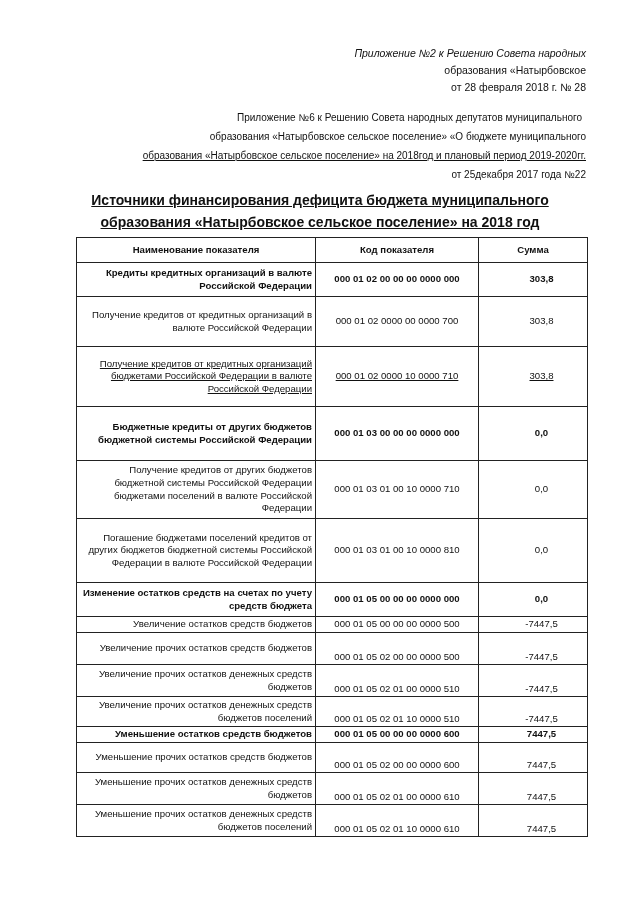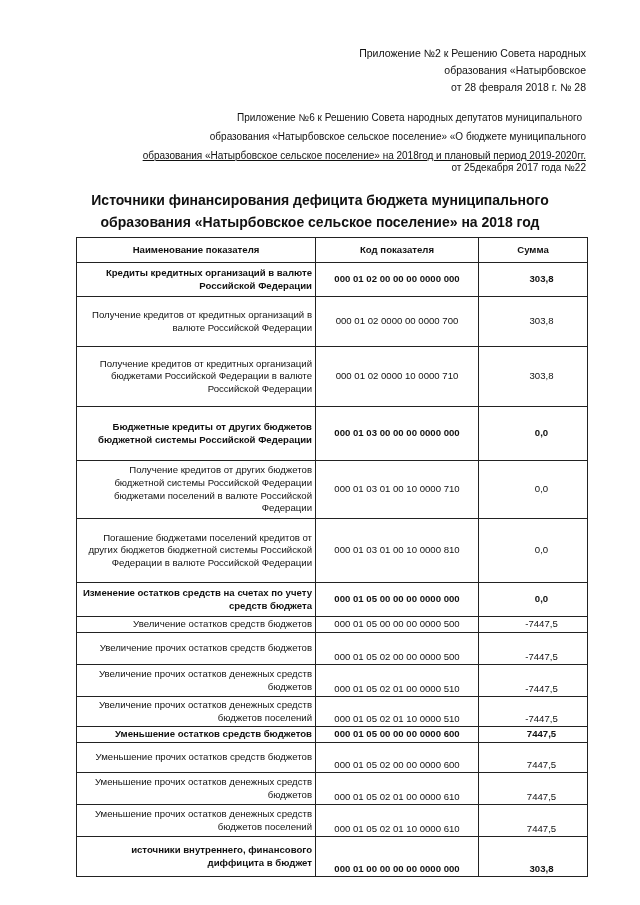--- a/index.html
+++ b/index.html
@@ -5,49 +5,49 @@
   html, body { margin: 0; padding: 0; background: #ffffff; }
   body {
     width: 640px; height: 905px; position: relative; overflow: hidden;
     font-family: "Liberation Sans", "DejaVu Sans", sans-serif; color: #111;
   }
   .line { position: absolute; white-space: nowrap; }
   .r1 { font-size: 10.5px; right: 54px; }
   .r2 { font-size: 10px; }
   .title {
     position: absolute; left: 0; width: 640px; text-align: center;
-    font-weight: bold; font-size: 14px; line-height: 22px; top: 189px;
+    font-weight: bold; font-size: 14px; line-height: 22px; top: 189px; text-decoration: underline;
   }
   table {
     position: absolute; left: 76px; top: 237px; border-collapse: collapse;
     width: 511px; table-layout: fixed; font-size: 9.6px; line-height: 12.6px;
   }
   col.c1 { width: 239px; } col.c2 { width: 163px; } col.c3 { width: 109px; }
   td, th { border: 1px solid #222; padding: 0 3px; vertical-align: middle; }
   th { font-weight: bold; text-align: center; font-size: 9.6px; }
   td.code, td.sum { text-align: center; }
   tr.bold td { font-weight: bold; }
   td.name { text-align: right; }
   tr.bot td.code, tr.bot td.sum { vertical-align: bottom; }
   td.sum { padding-left: 20px; }
 </style>
 </head>
 <body>
 
 <div>
-  <div class="line r1" style="top:47px;">Приложение №2 к Решению Совета народных</div>
+  <div class="line r1" style="top:47px;font-style:italic;">Приложение №2 к Решению Совета народных</div>
   <div class="line r1" style="top:64px;">образования «Натырбовское</div>
   <div class="line r1" style="top:81px;">от    28  февраля 2018 г. № 28</div>
 </div>
 
 <div>
   <div class="line r2" style="top:112px; right:58px;">Приложение №6  к Решению Совета народных депутатов муниципального</div>
   <div class="line r2" style="top:131px; right:54px;">образования «Натырбовское сельское поселение» «О бюджете муниципального</div>
   <div class="line r2" style="top:150px; right:54px;text-decoration:underline;">образования «Натырбовское сельское поселение» на 2018год  и плановый период 2019-2020гг.</div>
-  <div class="line r2" style="top:162px; right:54px;">от 25декабря  2017 года  №22</div>
+  <div class="line r2" style="top:169px; right:54px;">от 25декабря  2017 года  №22</div>
 </div>
 
 <div class="title">
   <div>Источники финансирования дефицита бюджета муниципального</div>
   <div>образования «Натырбовское сельское поселение» на 2018 год</div>
 </div>
 
 <table>
   <colgroup>
       <col class="c1">
@@ -65,21 +65,21 @@
     <tr class="bold" style="height:34px;">
       <td class="name">Кредиты кредитных организаций в валюте Российской Федерации</td>
       <td class="code">000 01 02 00 00 00 0000 000</td>
       <td class="sum">303,8</td>
     </tr>
     <tr style="height:50px;">
       <td class="name">Получение кредитов от кредитных организаций в валюте Российской Федерации</td>
       <td class="code">000 01 02 0000 00 0000 700</td>
       <td class="sum">303,8</td>
     </tr>
-    <tr style="height:60px;">
+    <tr style="height:60px;text-decoration:underline;">
       <td class="name">Получение кредитов от кредитных организаций бюджетами  Российской Федерации в валюте Российской Федерации</td>
       <td class="code">000 01 02 0000 10 0000 710</td>
       <td class="sum">303,8</td>
     </tr>
     <tr class="bold" style="height:54px;">
       <td class="name">Бюджетные кредиты от других бюджетов бюджетной системы Российской Федерации</td>
       <td class="code">000 01 03 00 00 00 0000 000</td>
       <td class="sum">0,0</td>
     </tr>
     <tr style="height:58px;">
@@ -130,19 +130,14 @@
     <tr class="bot" style="height:32px;">
       <td class="name">Уменьшение прочих остатков денежных средств бюджетов</td>
       <td class="code">000 01 05 02 01 00 0000 610</td>
       <td class="sum">7447,5</td>
     </tr>
     <tr class="bot" style="height:32px;">
       <td class="name">Уменьшение прочих остатков денежных средств бюджетов поселений</td>
       <td class="code">000 01 05 02 01 10 0000 610</td>
       <td class="sum">7447,5</td>
     </tr>
-    <tr class="bold bot" style="height:40px;">
-      <td class="name">источники внутреннего, финансового диффицита в бюджет</td>
-      <td class="code">000 01 00 00 00 00 0000 000</td>
-      <td class="sum">303,8</td>
-    </tr>
   </tbody>
 </table>
 
 </body></html>

